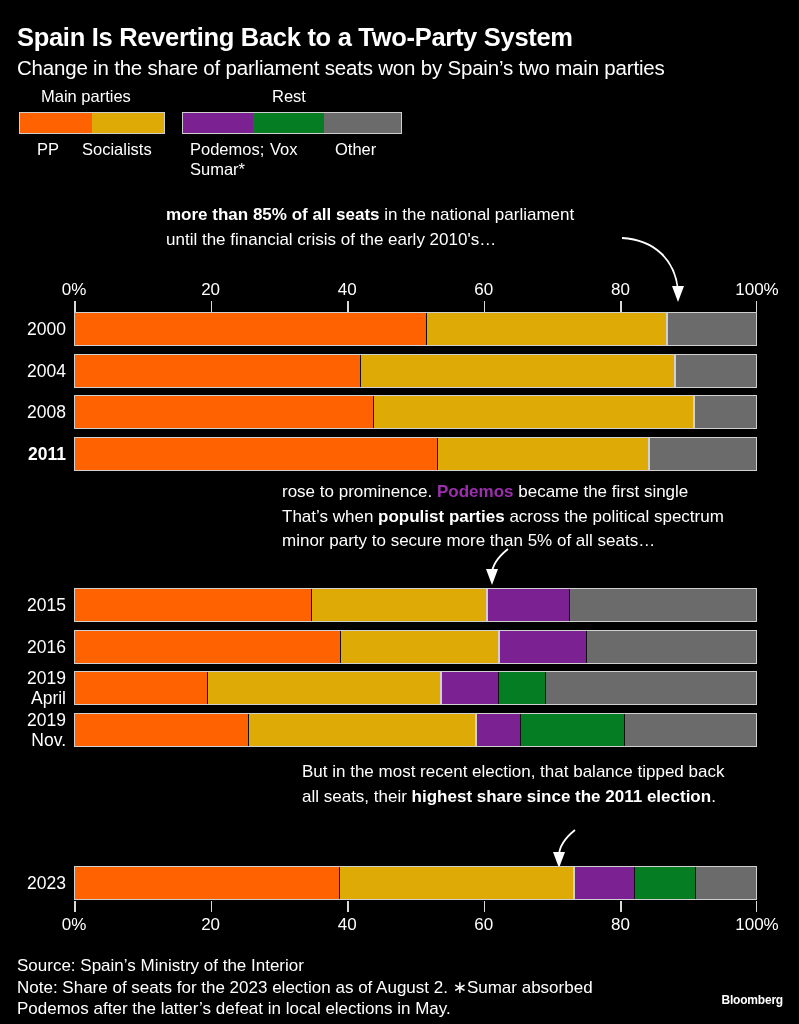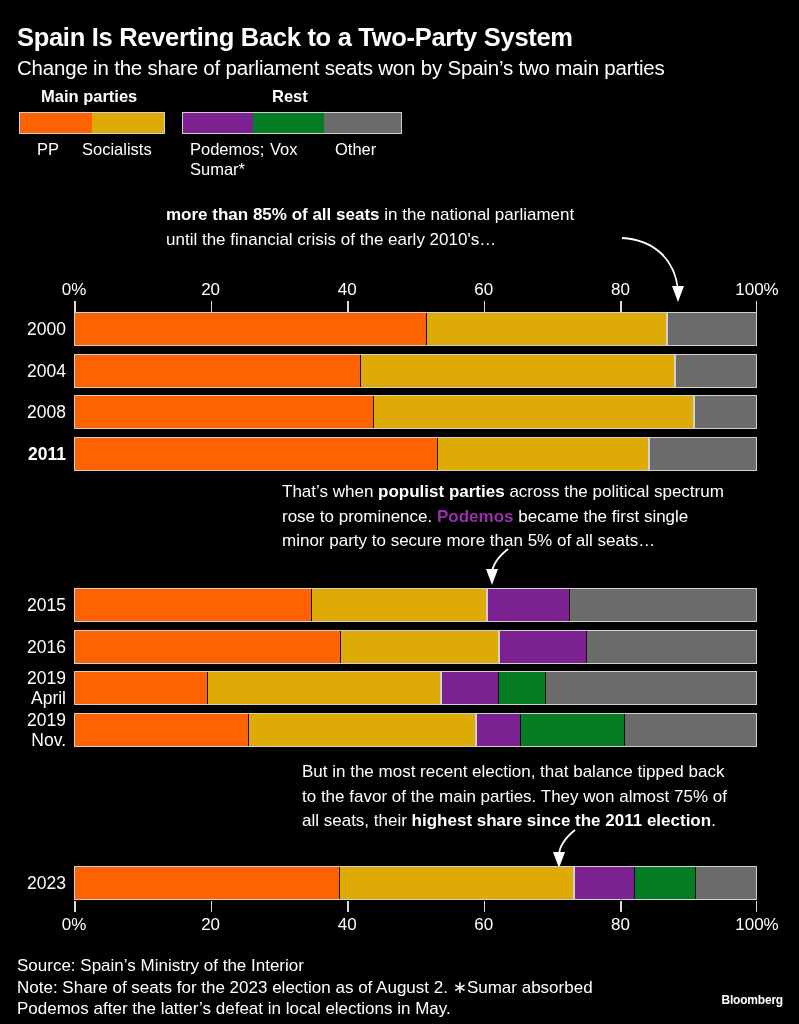--- a/index.html
+++ b/index.html
@@ -39,21 +39,21 @@
     font-size: 20.5px;
     font-weight: normal;
     letter-spacing: -0.2px;
     white-space: nowrap;
   }
 
   
   .legend-group-title {
     position: absolute;
     font-size: 16.5px;
-    font-weight: bold;
+    font-weight: normal;
     white-space: nowrap;
   }
   .legend-main-title { left: 41px; top: 87px; }
   .legend-rest-title { left: 272px; top: 87px; }
 
   .legend-swatches {
     position: absolute;
     display: flex;
     border: 1px solid #cfcfcf;
     height: 22px;
@@ -197,27 +197,26 @@
   <div class="legend-label ll-podemos" style="white-space:pre-line">Podemos;
 Sumar*</div>
   <div class="legend-label ll-vox">Vox</div>
   <div class="legend-label ll-other">Other</div>
 
   <div class="annot annot-1">
       <div><b>more than 85% of all seats</b><span> in the national parliament</span></div>
       <div><span>until the financial crisis of the early 2010's…</span></div>
     </div>
   <div class="annot annot-2">
+      <div><span>rose to prominence. </span><b class="podemos-word">Podemos</b><span> became the first single</span></div>
       <div><span>That’s when </span><b>populist parties</b><span> across the political spectrum</span></div>
-      <div><span>rose to prominence. </span><b class="podemos-word">Podemos</b><span> became the first single</span></div>
       <div><span>minor party to secure more than 5% of all seats…</span></div>
     </div>
   <div class="annot annot-3">
       <div><span>But in the most recent election, that balance tipped back</span></div>
-      <div><span>to the favor of the main parties. They won almost 75% of</span></div>
       <div><span>all seats, their </span><b>highest share since the 2011 election</b><span>.</span></div>
     </div>
 
   <svg class="arrow-svg" style="left:620px; top:228px;" width="90" height="85" viewBox="0 0 90 85">
     <path d="M2 10 C 35 12, 55 32, 58 62" stroke="#ffffff" stroke-width="1.8" fill="none"></path>
     <path d="M58 74 L52 58 L64 58 Z" fill="#ffffff"></path>
   </svg>
   <svg class="arrow-svg" style="left:480px; top:547px;" width="50" height="40" viewBox="0 0 50 40">
     <path d="M28 2 C 18 10, 12 18, 12 27" stroke="#ffffff" stroke-width="1.8" fill="none"></path>
     <path d="M12 38 L6 22 L18 22 Z" fill="#ffffff"></path>

